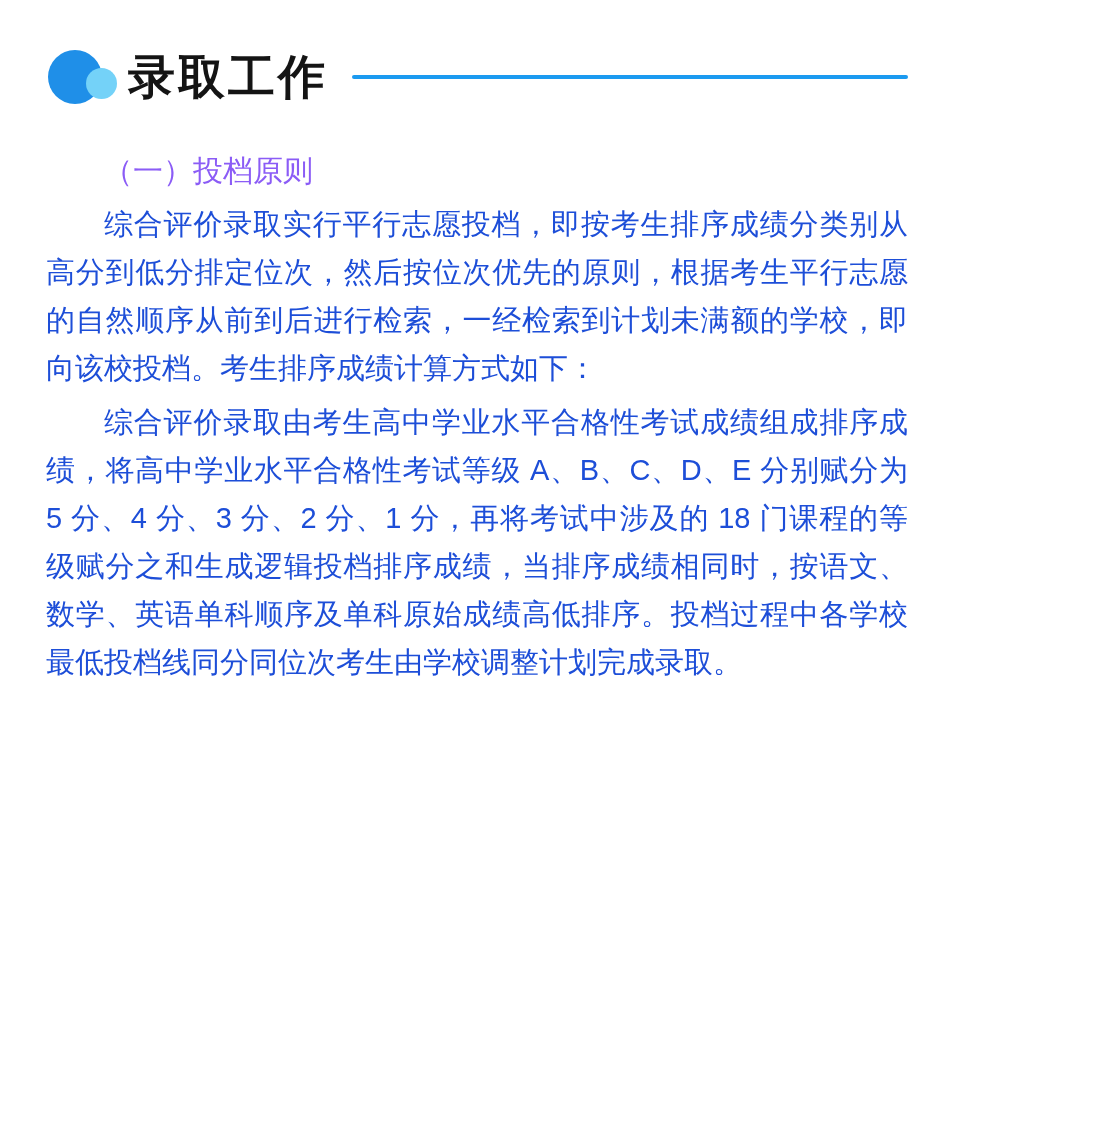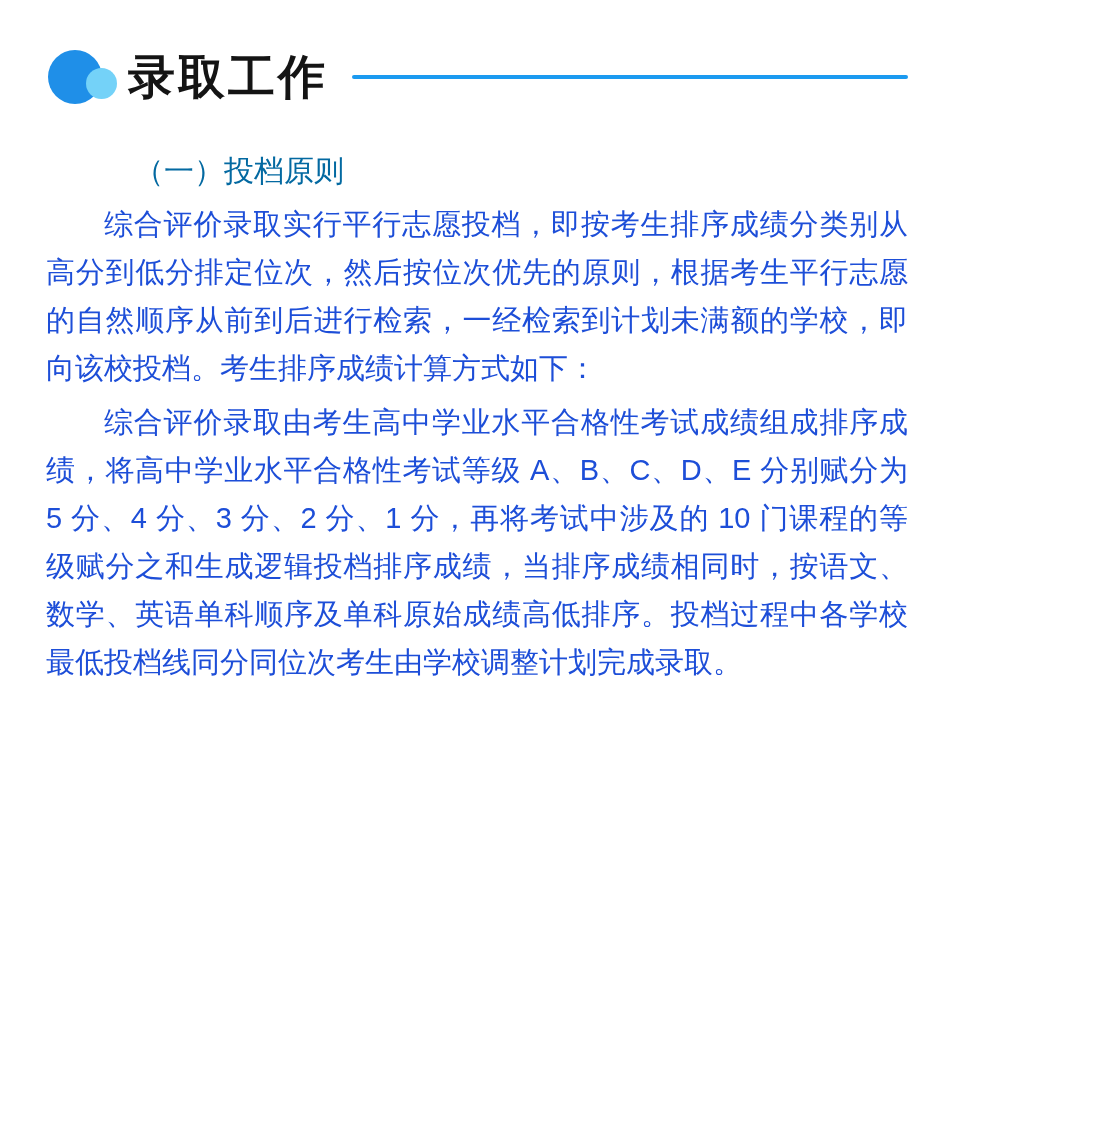--- a/index.html
+++ b/index.html
@@ -61,25 +61,25 @@
   }
   .header-rule {
     flex: 1 1 auto;
     height: 4px;
     margin-left: 24px;
     background: #1b9af0;
     border-radius: 2px;
   }
   
   .section-heading {
-    margin: 44px 0 10px 88px;
+    margin: 44px 0 10px 57px;
     font-size: 30px;
     line-height: 38px;
     font-weight: 400;
-    color: #0369a1;
+    color: #8b5cf6;
   }
   .section-heading.second {
     margin-top: 18px;
   }
   .body-para {
     margin: 0 0 6px 0;
     font-size: 29px;
     line-height: 48px;
     font-weight: 400;
     color: #1d4ed8;
@@ -97,17 +97,17 @@
       <div class="circle-big"></div>
       <div class="circle-small"></div>
     </div>
     <h1 class="page-title">录取工作</h1>
     <div class="header-rule"></div>
   </div>
 
   <div class="section">
     <h2 class="section-heading">（一）投档原则</h2>
     <p class="body-para">综合评价录取实行平行志愿投档，即按考生排序成绩分类别从高分到低分排定位次，然后按位次优先的原则，根据考生平行志愿的自然顺序从前到后进行检索，一经检索到计划未满额的学校，即向该校投档。考生排序成绩计算方式如下：</p>
-    <p class="body-para">综合评价录取由考生高中学业水平合格性考试成绩组成排序成绩，将高中学业水平合格性考试等级 A、B、C、D、E 分别赋分为 5 分、4 分、3 分、2 分、1 分，再将考试中涉及的 10 门课程的等级赋分之和生成逻辑投档排序成绩，当排序成绩相同时，按语文、数学、英语单科顺序及单科原始成绩高低排序。投档过程中各学校最低投档线同分同位次考生由学校调整计划完成录取。</p>
+    <p class="body-para">综合评价录取由考生高中学业水平合格性考试成绩组成排序成绩，将高中学业水平合格性考试等级 A、B、C、D、E 分别赋分为 5 分、4 分、3 分、2 分、1 分，再将考试中涉及的 18 门课程的等级赋分之和生成逻辑投档排序成绩，当排序成绩相同时，按语文、数学、英语单科顺序及单科原始成绩高低排序。投档过程中各学校最低投档线同分同位次考生由学校调整计划完成录取。</p>
   </div>
 
 
 </div>
 
 </body></html>

